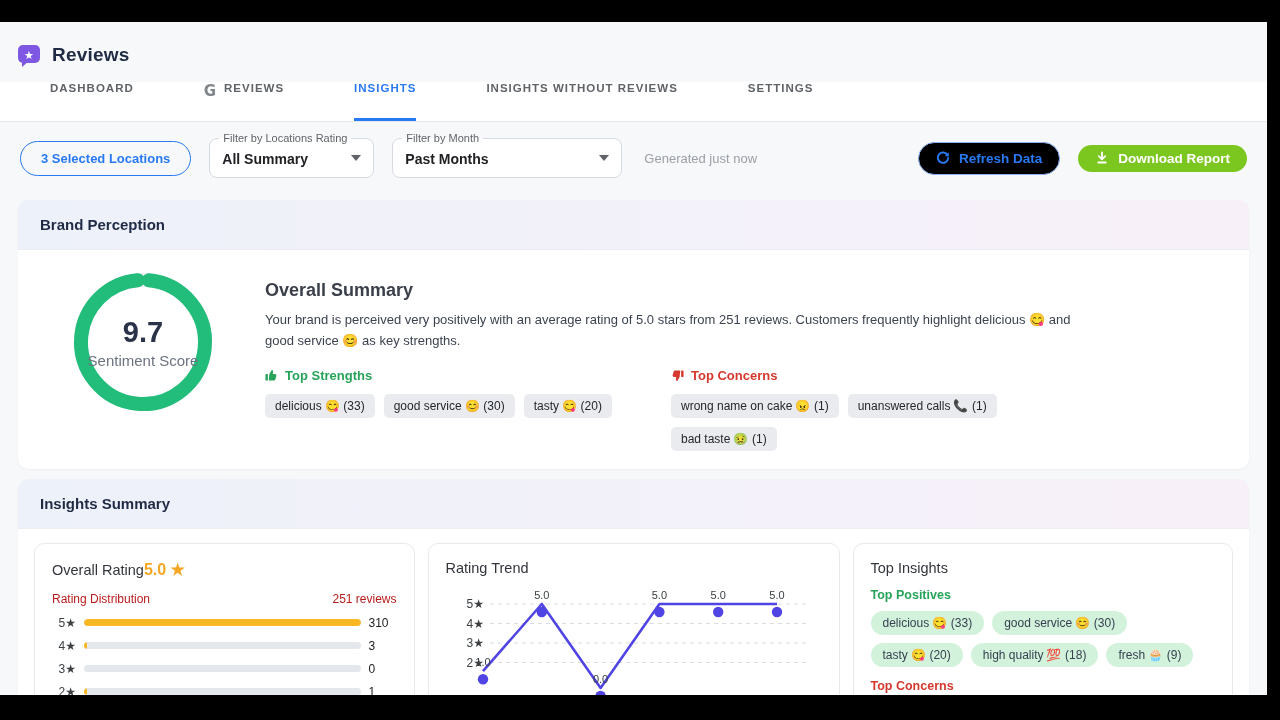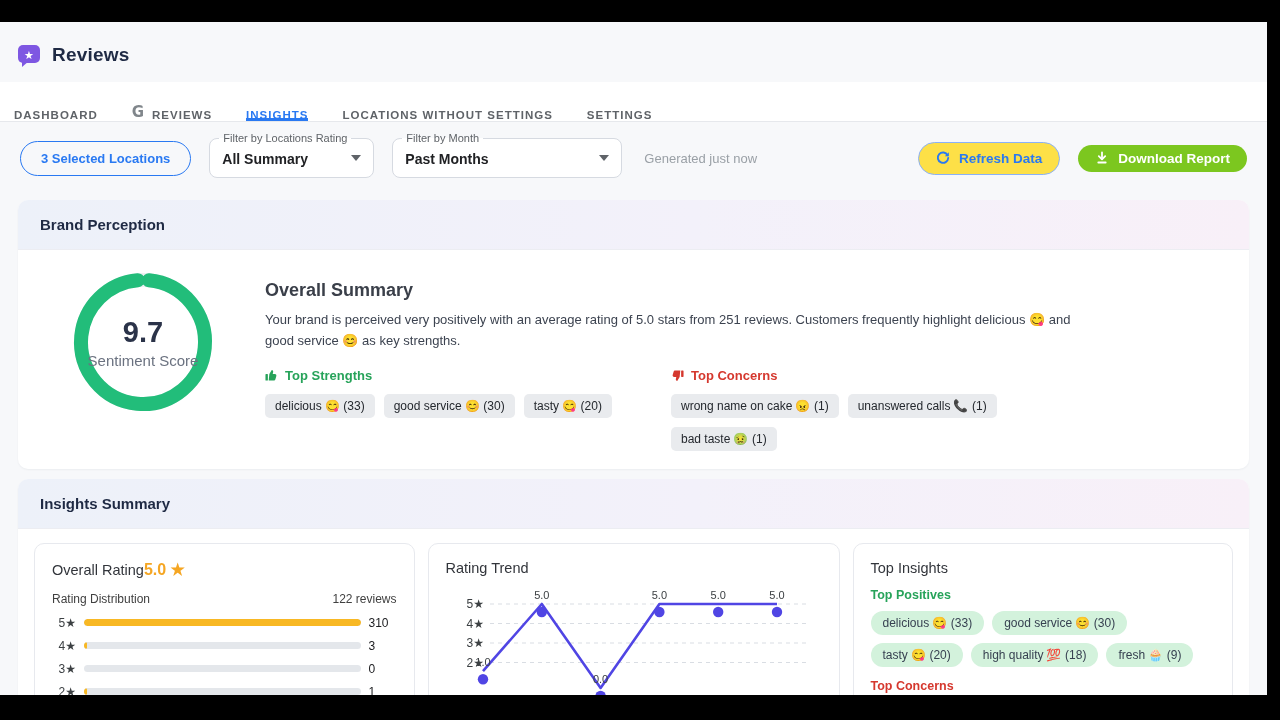--- a/index.html
+++ b/index.html
@@ -5,35 +5,35 @@
   * { margin:0; padding:0; box-sizing:border-box; }
   html,body { width:1280px; height:720px; background:#000; font-family:"Liberation Sans", sans-serif; overflow:hidden; }
   .screen { position:absolute; top:22px; left:0; width:1267px; height:673px; background:#f7f8fa; overflow:hidden; }
 
   
   .app-header { display:flex; align-items:center; gap:10px; padding:20px 24px 14px 16px; }
   .app-title { font-size:19px; font-weight:700; color:#1f2a44; letter-spacing:.2px; }
 
   
   .tabbar { background:#fff; border-bottom:1px solid #e6e8ec; display:flex; align-items:stretch; gap:34px; height:40px; padding:0 14px; }
-  .tab { display:flex; align-items:flex-end; gap:7px; font-size:11.5px; font-weight:700; letter-spacing:1px; color:#5f6368; cursor:pointer; }
+  .tab { display:flex; align-items:flex-start; gap:7px; font-size:11.5px; font-weight:700; letter-spacing:1px; color:#5f6368; cursor:pointer;margin-left:36px; }
   .tab.active { color:#2979f2; box-shadow: inset 0 -3px 0 #2979f2; }
   .g-icon { font-size:15px; font-weight:800; color:#80868b; font-family:"DejaVu Sans", sans-serif; }
 
   
   .filter-row { display:flex; align-items:center; padding:16px 20px 16px 20px; gap:18px; }
   .pill-btn { border:1.5px solid #2979f2; color:#2979f2; background:transparent; border-radius:18px; padding:9px 20px; font-size:13px; font-weight:700; display:flex; align-items:center; gap:8px; cursor:pointer; font-family:inherit; }
   .select { position:relative; background:#fff; border:1px solid #d6dae1; border-radius:8px; padding:11px 34px 9px 12px; min-width:165px; cursor:pointer; }
   .select .flabel { position:absolute; top:-7px; left:9px; font-size:11px; color:#5f6368; padding:0 4px; background:linear-gradient(#f7f8fa 50%, #fff 50%); white-space:nowrap; }
   .select .value { font-size:14px; font-weight:600; color:#202124; }
   .select .chev { position:absolute; right:12px; top:50%; transform:translateY(-50%); width:0; height:0; border-left:5px solid transparent; border-right:5px solid transparent; border-top:6px solid #5f6368; }
   .select.month { min-width:230px; }
   .gen-text { color:#9aa0a6; font-size:13px; margin-left:4px; }
   .spacer { flex:1; }
-  .refresh-btn { border:1.5px solid #8ab1f8; color:#2979f2; background:#fde047; border-radius:18px; padding:8px 17px; font-size:13.5px; font-weight:700; display:flex; align-items:center; gap:9px; cursor:pointer; font-family:inherit; }
+  .refresh-btn { border:1.5px solid #8ab1f8; color:#2979f2; background:#000000; border-radius:18px; padding:8px 17px; font-size:13.5px; font-weight:700; display:flex; align-items:center; gap:9px; cursor:pointer; font-family:inherit; }
   .download-btn { border:none; background:#7cc71f; color:#fff; border-radius:17px; padding:6px 17px; font-size:13.5px; font-weight:700; display:flex; align-items:center; gap:9px; cursor:pointer; font-family:inherit; }
 
   
   .section { margin:6px 18px 0 18px; background:#fff; border-radius:10px; overflow:hidden; box-shadow:0 1px 2px rgba(20,30,60,.05); }
   .section + .section { margin-top:10px; }
   .section-header { padding:16px 22px; background:linear-gradient(90deg,#edf1f9 0%, #f3f1fa 55%, #f8f0f8 100%); border-bottom:1px solid #ecedf2; font-size:15px; font-weight:700; color:#1f2a44; }
 
   
   .bp-body { display:flex; align-items:flex-start; padding:16px 26px 18px 26px; gap:46px; }
   .donut-wrap { width:175px; display:flex; justify-content:flex-end; padding-left:16px; flex:none; }
@@ -51,21 +51,21 @@
   .col-title.red { color:#d5382e; }
   .chip-row { display:flex; gap:9px; margin-top:11px; flex-wrap:wrap; }
   .chip { background:#e9ebee; border-radius:5px; padding:5px 10px; font-size:12px; color:#24282e; white-space:nowrap; }
 
   
   .cards { display:flex; gap:13px; padding:14px 16px 16px 16px; }
   .card { flex:1; border:1px solid #e7e9ee; border-radius:10px; background:#fff; padding:16px 17px; min-height:182px; }
   .card-title { font-size:14.5px; font-weight:400; color:#32353b; }
   .rating-head { display:flex; align-items:baseline; }
   .rating-val { color:#f5a623; font-size:16px; font-weight:700; }
-  .dist-header { display:flex; justify-content:space-between; margin:13px 0 10px 0; font-size:12px; color:#404040; }
+  .dist-header { display:flex; justify-content:space-between; margin:13px 0 10px 0; font-size:12px; color:#b91c1c; }
   .dist-row { display:flex; align-items:center; gap:8px; margin-bottom:9px; }
   .dist-star { width:24px; text-align:right; font-size:12px; color:#3c4043; flex:none; }
   .dist-track { flex:1; height:7px; background:#e4e7eb; border-radius:4px; overflow:hidden; }
   .dist-fill { height:100%; background:#f8b824; border-radius:4px; width:0; }
   .dist-count { width:28px; font-size:12px; color:#202124; flex:none; }
 
   .chart-box { margin-top:8px; }
 
   .ti-label { font-size:12.5px; font-weight:700; margin-top:12px; }
   .ti-label.green { color:#27a35a; }
@@ -97,21 +97,21 @@
         <span>DASHBOARD</span>
       </div>
     <div class="tab">
       <span class="g-icon">G</span>
       <span>REVIEWS</span>
     </div>
     <div class="tab active">
         <span>INSIGHTS</span>
       </div>
     <div class="tab">
-        <span>LOCATIONS WITHOUT SETTINGS</span>
+        <span>INSIGHTS WITHOUT REVIEWS</span>
       </div>
     <div class="tab">
         <span>SETTINGS</span>
       </div>
   </div>
 
   <div class="filter-row">
     <button class="pill-btn">3 Selected Locations</button>
 
     <div class="select">
@@ -211,21 +211,21 @@
     <div class="section-header">Insights Summary</div>
     <div class="cards">
 
       <div class="card">
         <div class="rating-head">
           <span class="card-title">Overall Rating</span>
             <span class="rating-val">5.0 ★</span>
         </div>
         <div class="dist-header">
           <span>Rating Distribution</span>
-          <span>122 reviews</span>
+          <span>251 reviews</span>
         </div>
         <div class="dist-row">
           <span class="dist-star">5★</span>
           <div class="dist-track">
               <div class="dist-fill" style="background: rgb(248, 184, 36); width: 100%;"></div>
             </div>
           <span class="dist-count">310</span>
         </div>
         <div class="dist-row">
           <span class="dist-star">4★</span>

